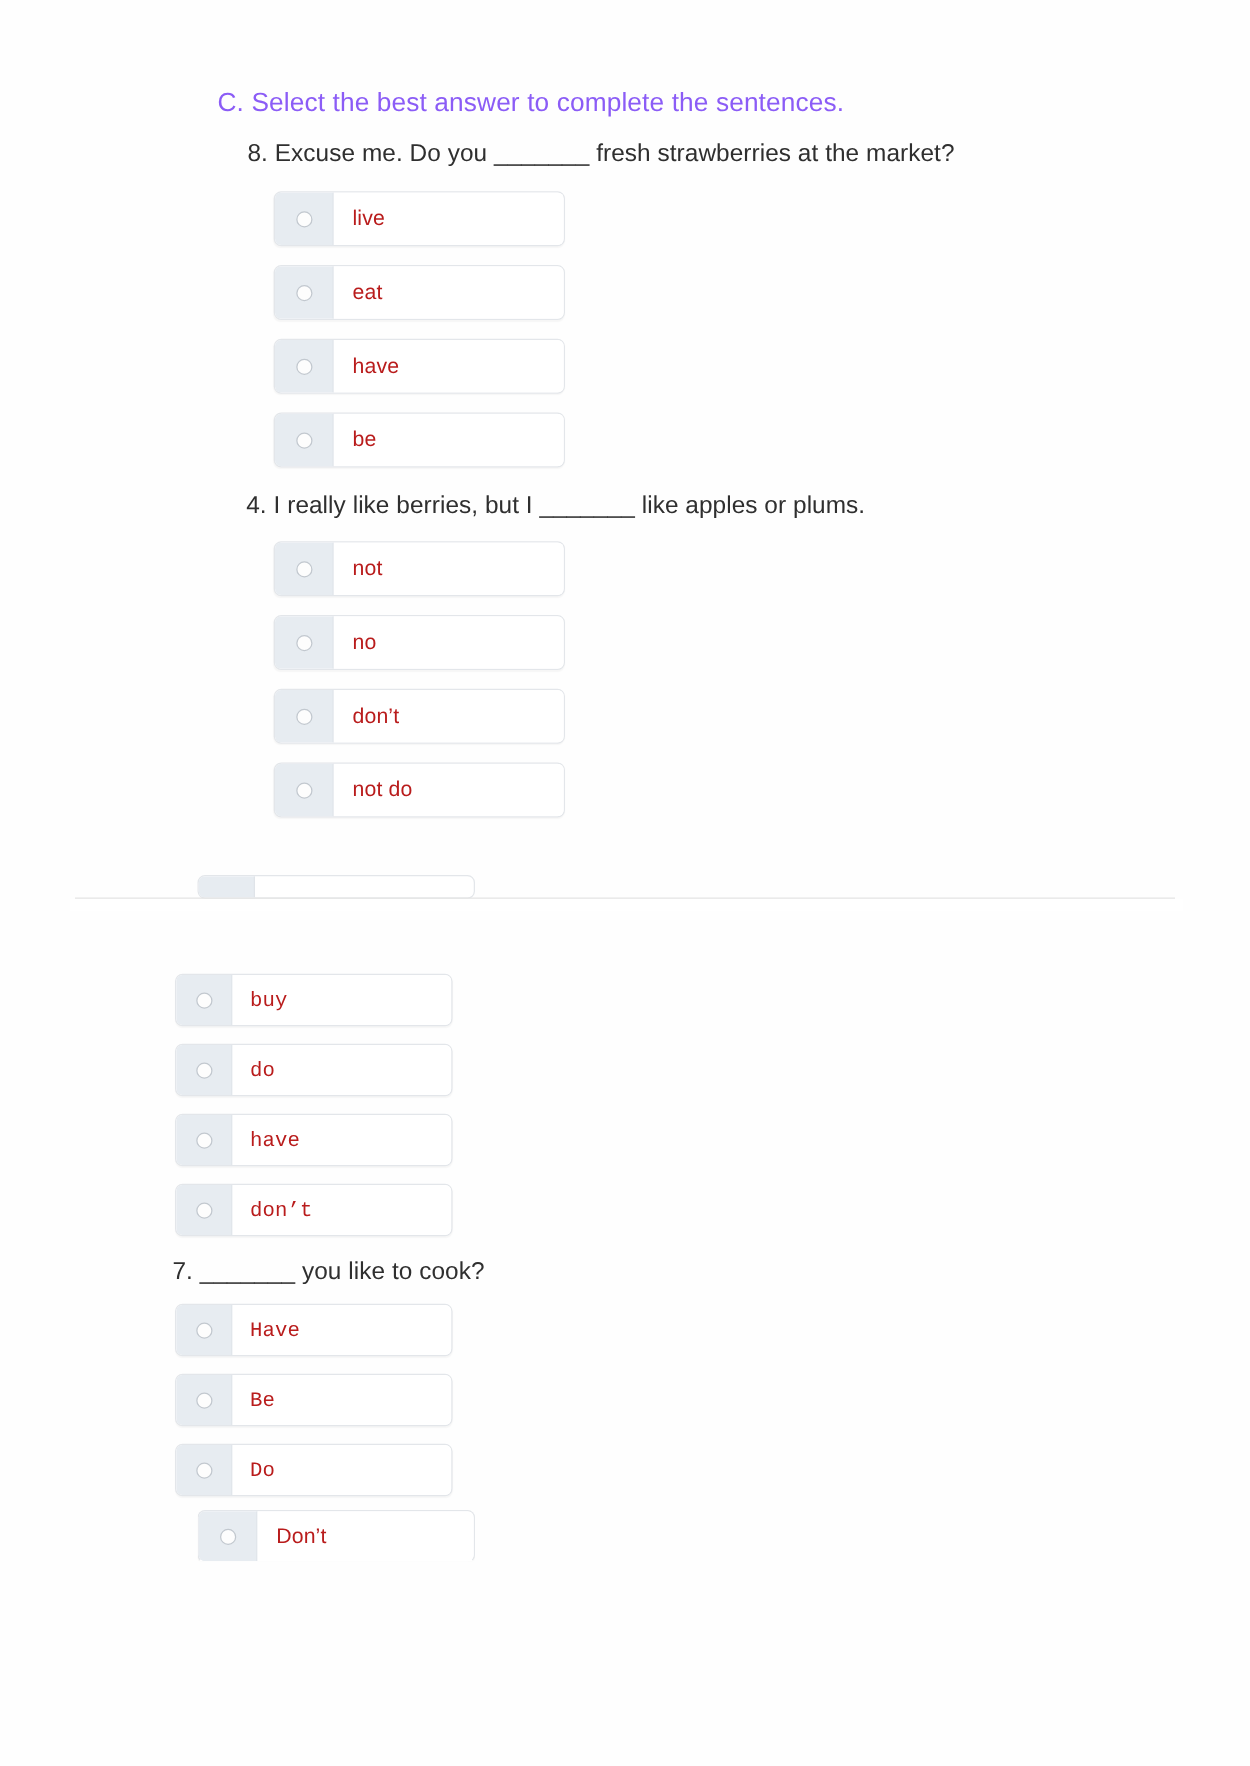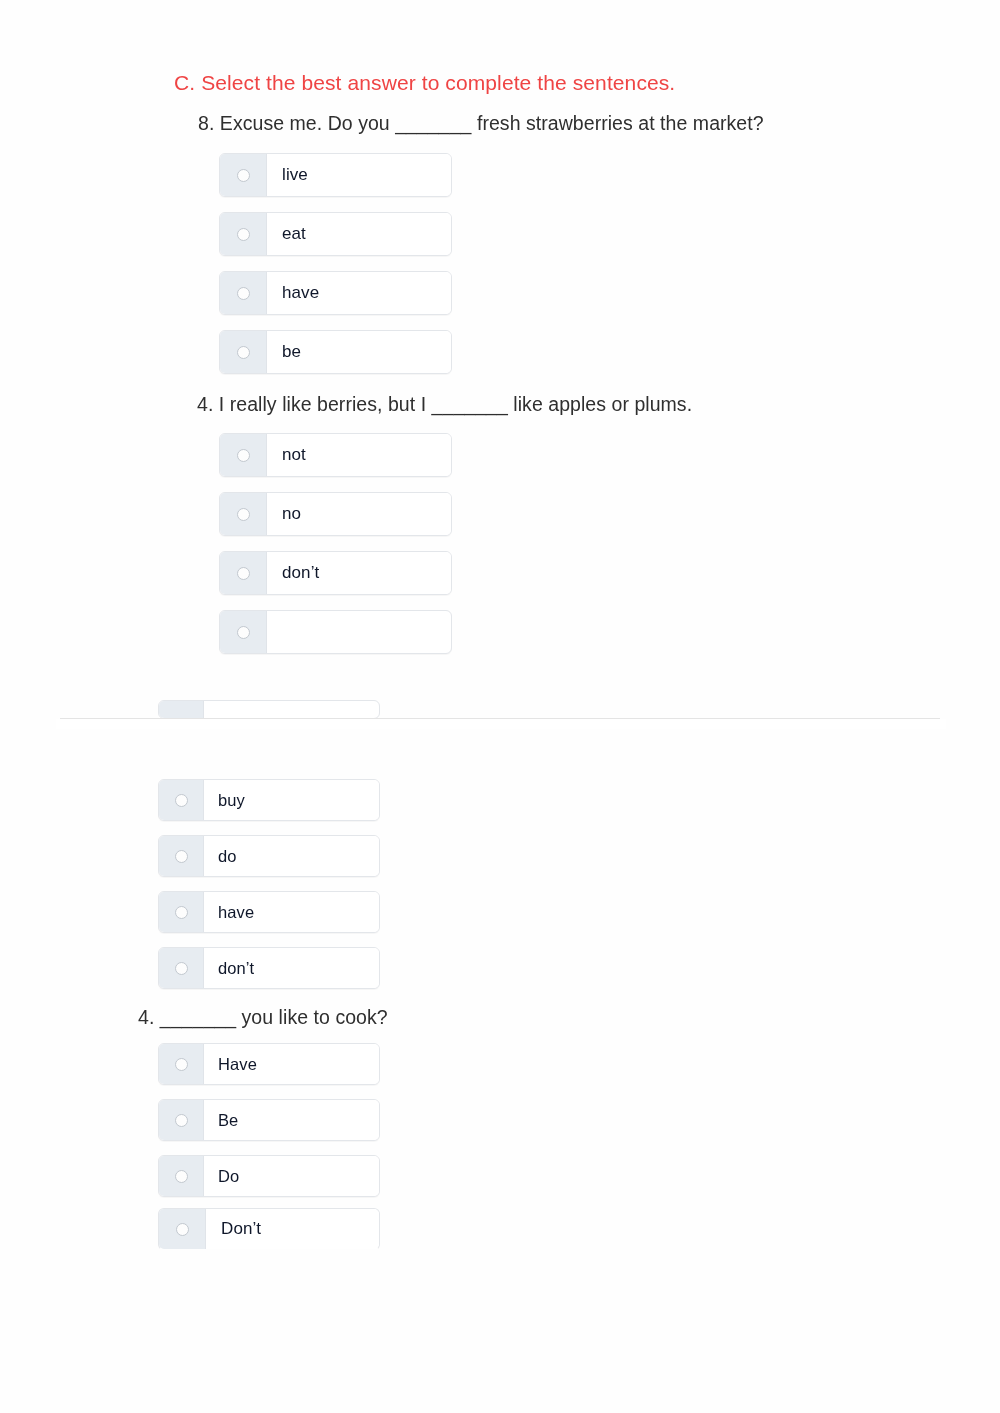--- a/index.html
+++ b/index.html
@@ -22,21 +22,21 @@
     inset: 0;
     background: #fefefe;
   }
 
   
   .section-heading {
     position: absolute;
     left: 174px;
     top: 71px;
     font-size: 21px;
-    color: #ef4444;
+    color: #8b5cf6;
     letter-spacing: 0.1px;
     white-space: nowrap;
     text-align: center;
   }
 
   
   .question-text {
     position: absolute;
     font-size: 19.5px;
     color: #2f2f2f;
@@ -46,21 +46,21 @@
   .q1-text { left: 198px; top: 112px; }
   .q2-text { left: 197px; top: 393px; }
   .q3-text { left: 137px; top: 741px; }
   .q4-text { left: 138px; top: 1006px; }
 
   
   .options {
     position: absolute;
   }
   .opt-group-a { left: 219px; }          
-  .opt-group-b { left: 158px; }          
+  .opt-group-b { left: 140px; font-family: Liberation Mono, monospace; }          
 
   .option-row {
     display: flex;
     align-items: stretch;
     background: #ffffff;
     border: 1px solid #e3e6ea;
     border-radius: 6px;
     box-shadow: 0 1px 1px rgba(0,0,0,0.035);
     overflow: hidden;
     box-sizing: border-box;
@@ -98,21 +98,21 @@
     box-sizing: border-box;
   }
 
   .label-cell {
     flex: 1 1 auto;
     display: flex;
     align-items: center;
     padding-left: 15px;
     background: #ffffff;
     font-size: 17px;
-    color: #0f172a;
+    color: #b91c1c;
     letter-spacing: 0.1px;
   }
   .opt-group-b .label-cell {
     padding-left: 14px;
     font-size: 16.5px;
   }
 
   
   .q1-options { top: 153px; }
   .q2-options { top: 433px; }
@@ -230,20 +230,21 @@
     <div class="option-row">
       <div class="radio-cell">
         <span class="radio-dot"></span>
       </div>
       <div class="label-cell">don’t</div>
     </div>
     <div class="option-row">
       <div class="radio-cell">
         <span class="radio-dot"></span>
       </div>
+      <div class="label-cell">not do</div>
     </div>
   </div>
 
   <div class="clipped-box">
     <div class="clip-radio"></div>
   </div>
   <div class="divider-mask"></div>
 
   <div class="page-divider"></div>
 
@@ -268,21 +269,21 @@
       <div class="label-cell">have</div>
     </div>
     <div class="option-row">
       <div class="radio-cell">
         <span class="radio-dot"></span>
       </div>
       <div class="label-cell">don’t</div>
     </div>
   </div>
 
-  <div class="question-text q4-text">4. _______ you like to cook?</div>
+  <div class="question-text q4-text">7. _______ you like to cook?</div>
 
   <div class="options opt-group-b q4-options">
     <div class="option-row">
       <div class="radio-cell">
         <span class="radio-dot"></span>
       </div>
       <div class="label-cell">Have</div>
     </div>
     <div class="option-row">
       <div class="radio-cell">

